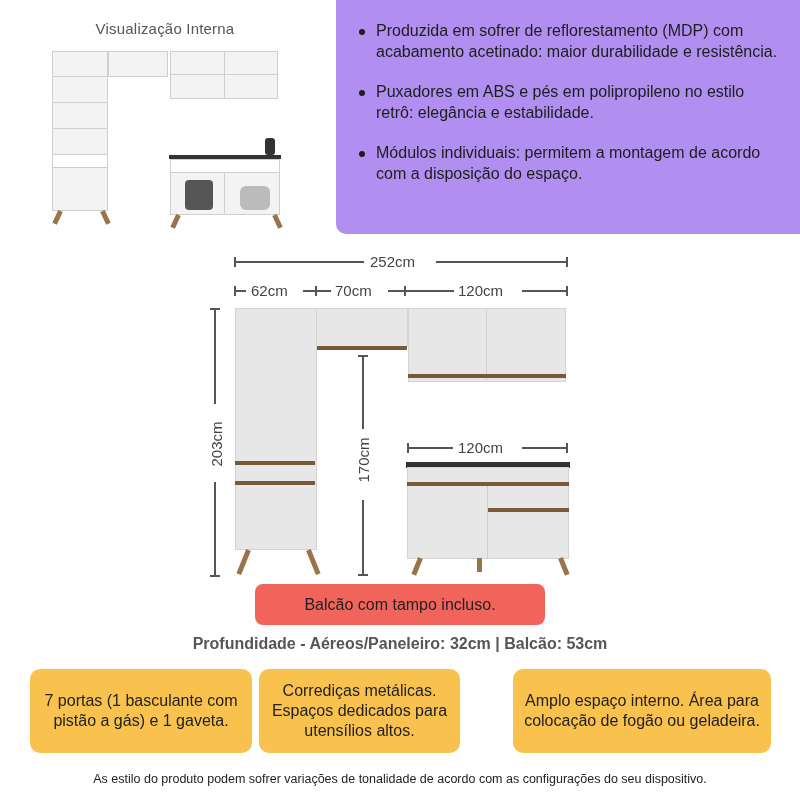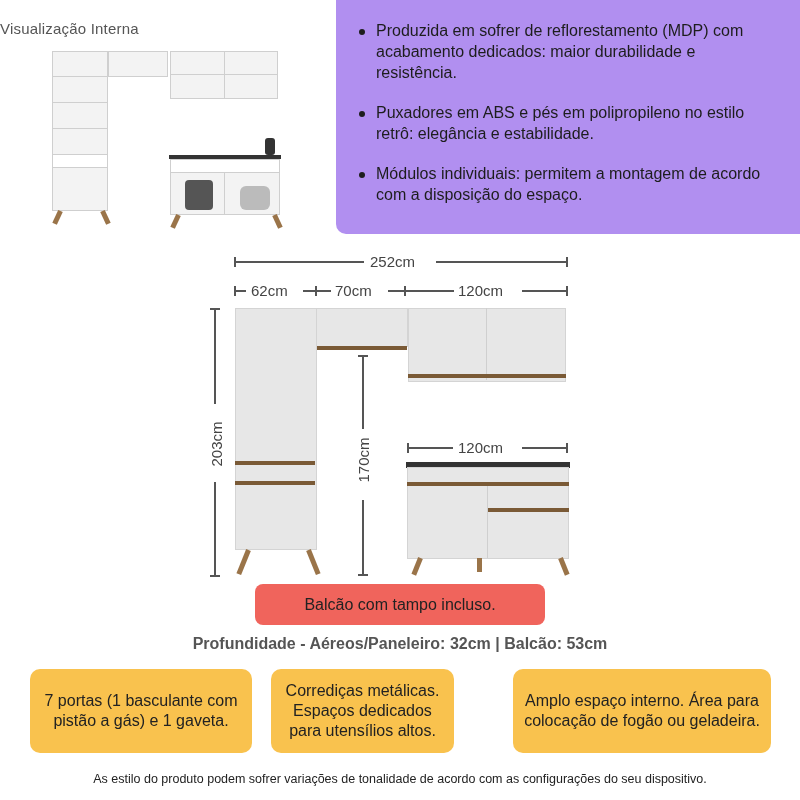--- a/index.html
+++ b/index.html
@@ -1,18 +1,18 @@
 <!DOCTYPE html>
 <html><head>
 <meta charset="utf-8">
 <style>
   *{box-sizing:border-box;margin:0;padding:0}
   body{width:800px;height:800px;background:#fff;font-family:"DejaVu Sans",sans-serif;color:#222;position:relative;overflow:hidden}
   .abs{position:absolute}
-  .int-title{left:0;width:330px;top:20px;text-align:left;font-size:15px;color:#555;font-family:"Liberation Sans",sans-serif;letter-spacing:.2px}
+  .int-title{left:0;width:330px;top:20px;text-align:center;font-size:15px;color:#555;font-family:"Liberation Sans",sans-serif;letter-spacing:.2px}
   .purple{left:336px;top:0;width:464px;height:234px;background:#b18ff0;border-bottom-left-radius:10px;padding:20px 20px 0 20px}
   .purple ul{list-style:none}
   .purple li{position:relative;padding-left:20px;font-size:16px;line-height:21px;margin-bottom:19px;color:#1d1d1d;font-family:"Liberation Sans",sans-serif}
   .purple li:before{content:"";position:absolute;left:3px;top:9px;width:6px;height:6px;border-radius:50%;background:#1d1d1d}
   .purple b{font-weight:400}
   .dim{font-size:15px;color:#444;font-family:"Liberation Sans",sans-serif}
   .hline{height:2px;background:#555}
   .tick{width:2px;height:10px;background:#555}
   .vline{width:2px;background:#555}
   .panel{background:#e7e7e7;border:1px solid #d4d4d4}
@@ -51,21 +51,21 @@
   <div class="abs" style="left:174px;top:125px;width:1px;height:42px;background:#cfcfcf"></div>
   <div class="abs" style="left:135px;top:132px;width:28px;height:30px;background:#555;border-radius:4px"></div>
   <div class="abs" style="left:190px;top:138px;width:30px;height:24px;background:#bbb;border-radius:6px"></div>
   <div class="abs" style="left:215px;top:90px;width:10px;height:17px;background:#333;border-radius:3px"></div>
   <div class="abs leg" style="left:126px;top:167px;transform:rotate(25deg);height:14px"></div>
   <div class="abs leg" style="left:222px;top:167px;transform:rotate(-25deg);height:14px"></div>
 </div>
 
 <div class="abs purple">
   <ul>
-    <li><span>Produzida em sofrer de reflorestamento </span><b>(MDP)</b><span> com </span><b>acabamento dedicados</b><span>: maior durabilidade e resistência.</span></li>
+    <li><span>Produzida em sofrer de reflorestamento </span><b>(MDP)</b><span> com </span><b>acabamento acetinado</b><span>: maior durabilidade e resistência.</span></li>
     <li><b>Puxadores em ABS</b><span> e </span><b>pés em polipropileno</b><span> no estilo retrô: elegância e estabilidade.</span></li>
     <li><b>Módulos individuais:</b><span> permitem a montagem de acordo com a disposição do espaço.</span></li>
   </ul>
 </div>
 
 <div class="abs" style="left:0;top:0;width:800px;height:580px">
 
   <div class="abs tick" style="left:234px;top:257px"></div>
   <div class="abs hline" style="left:234px;top:261px;width:130px"></div>
   <div class="abs dim" style="left:370px;top:253px">252cm</div>
@@ -127,20 +127,20 @@
   <div class="abs leg" style="left:558px;top:558px;transform:rotate(-22deg);height:18px"></div>
 </div>
 
 <div class="abs pill">Balcão com tampo incluso.</div>
 
 <div class="abs depth">Profundidade - Aéreos/Paneleiro: 32cm | Balcão: 53cm</div>
 
 <div class="abs card" style="left:30px;width:222px">
     <span>7 portas (1 basculante com pistão a gás) e 1 gaveta.</span>
   </div>
-<div class="abs card" style="left:271px;width:183px">
+<div class="abs card" style="left:259px;width:201px">
     <span>Corrediças metálicas. Espaços dedicados para utensílios altos.</span>
   </div>
 <div class="abs card" style="left:513px;width:258px">
     <span>Amplo espaço interno. Área para colocação de fogão ou geladeira.</span>
   </div>
 
 <div class="abs disclaimer">As estilo do produto podem sofrer variações de tonalidade de acordo com as configurações do seu dispositivo.</div>
 
 </body></html>

